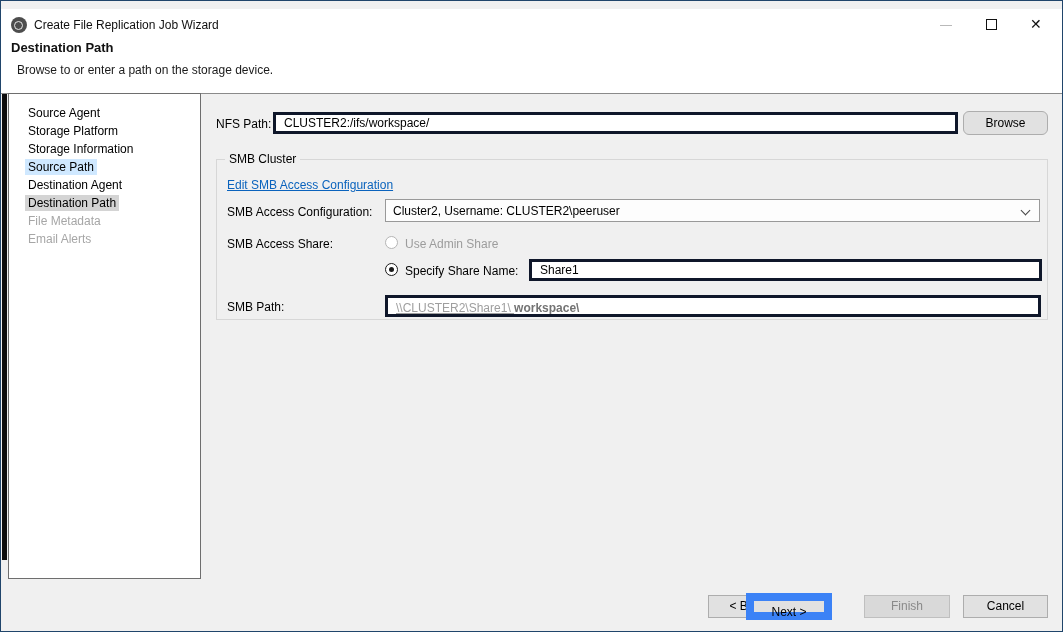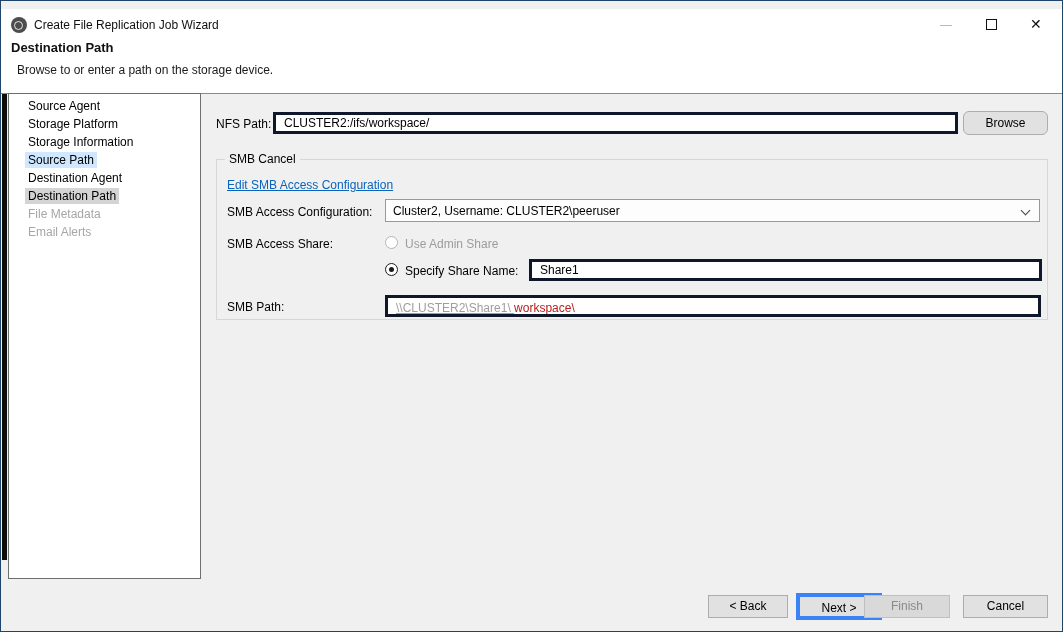--- a/index.html
+++ b/index.html
@@ -21,21 +21,21 @@
   .glyph-max { position:absolute; left:17px; top:10px; width:11px; height:11px; border:1px solid #111; }
   .glyph-close { position:absolute; left:15px; top:7px; font-size:14px; color:#111; }
   
   .header { position:absolute; left:0; top:32px; width:100%; height:61px; background:#ffffff;
     border-bottom:1px solid #8a8a8a; }
   .header .h-title { position:absolute; left:10px; top:7px; font-size:13px; font-weight:bold; color:#111; }
   .header .h-sub { position:absolute; left:16px; top:30px; font-size:12px; color:#1a1a1a; }
   
   .left-strip { position:absolute; left:1px; top:93px; width:5px; height:466px; background:#0d0d0d; }
   .sidebar { position:absolute; left:7px; top:92px; width:193px; height:486px; background:#ffffff;
-    border:1px solid #6e6e6e; padding-top:3px; }
+    border:1px solid #6e6e6e; padding-top:10px; }
   .side-item { height:18px; line-height:18px; padding-left:16px; white-space:nowrap; }
   .side-item > span { display:inline-block; padding:0 3px; line-height:16px; }
   .side-item.hl-blue > span { background:#cfe8ff; }
   .side-item.hl-gray > span { background:#d4d4d4; }
   .side-item.disabled { color:#a6a6a6; }
   
   .lbl { position:absolute; font-size:12px; color:#000; white-space:nowrap; }
   .tbox { position:absolute; background:#fff; border:3px solid #0f172a; font-family:"Liberation Sans",sans-serif;
     font-size:12px; padding:0 8px; color:#000; }
   input.tbox { outline:none; }
@@ -52,24 +52,24 @@
   .combo .chev { position:absolute; right:10px; top:7px; width:7px; height:7px;
     border-right:1px solid #444; border-bottom:1px solid #444; transform:rotate(45deg); }
   .radio { position:absolute; width:13px; height:13px; border-radius:50%; background:#fff; }
   .radio.off { border:1px solid #b5b5b5; }
   .radio.on { border:1px solid #1a1a1a; }
   .radio.on::after { content:""; position:absolute; left:3px; top:3px; width:5px; height:5px;
     border-radius:50%; background:#1a1a1a; }
   .radio-lbl-disabled { color:#9c9c9c; }
   .smbpath-box { line-height:20px; white-space:nowrap; overflow:hidden; }
   .smbpath-box .gray { color:#9e9e9e;text-decoration:underline; }
-  .smbpath-box .black { color:#b91c1c; font-weight:normal; }
+  .smbpath-box .black { color:#737373; font-weight:bold; }
   
   .btn-back   { left:685px; top:594px; width:80px; height:23px;margin-left:22px; }
-  .btn-next   { left:795px; top:592px; width:86px; height:27px; border:4px solid #3b82f6; line-height:23px; }
+  .btn-next   { left:745px; top:592px; width:86px; height:27px; border:8px solid #3b82f6; line-height:23px; }
   .btn-finish { left:863px; top:594px; width:86px; height:23px; background:#d9d9d9; border:1px solid #bfbfbf; color:#8a8a8a; }
   .btn-cancel { left:962px; top:594px; width:85px; height:23px; }
 </style>
 </head>
 <body>
 
 <div class="window">
 
   <div class="titlebar">
     <div class="app-icon"></div>
@@ -101,21 +101,21 @@
     <div class="side-item hl-gray"><span>Destination Path</span></div>
     <div class="side-item disabled"><span>File Metadata</span></div>
     <div class="side-item disabled"><span>Email Alerts</span></div>
   </div>
 
   <div class="lbl" style="left:215px; top:116px;">NFS Path:</div>
   <input class="tbox" style="left: 272px; top: 111px; width: 685px; height: 22px;" value="CLUSTER2:/ifs/workspace/">
   <div class="btn btn-browse">Browse</div>
 
   <div class="groupbox">
-    <span class="legend">SMB Cancel</span>
+    <span class="legend">SMB Cluster</span>
 
     <a class="link" href="#">Edit SMB Access Configuration</a>
 
     <div class="lbl" style="left:10px; top:45px;">SMB Access Configuration:</div>
     <div class="combo">
       <span class="combo-text">Cluster2, Username: CLUSTER2\peeruser</span>
       <span class="chev"></span>
     </div>
 
     <div class="lbl" style="left:10px; top:77px;">SMB Access Share:</div>

